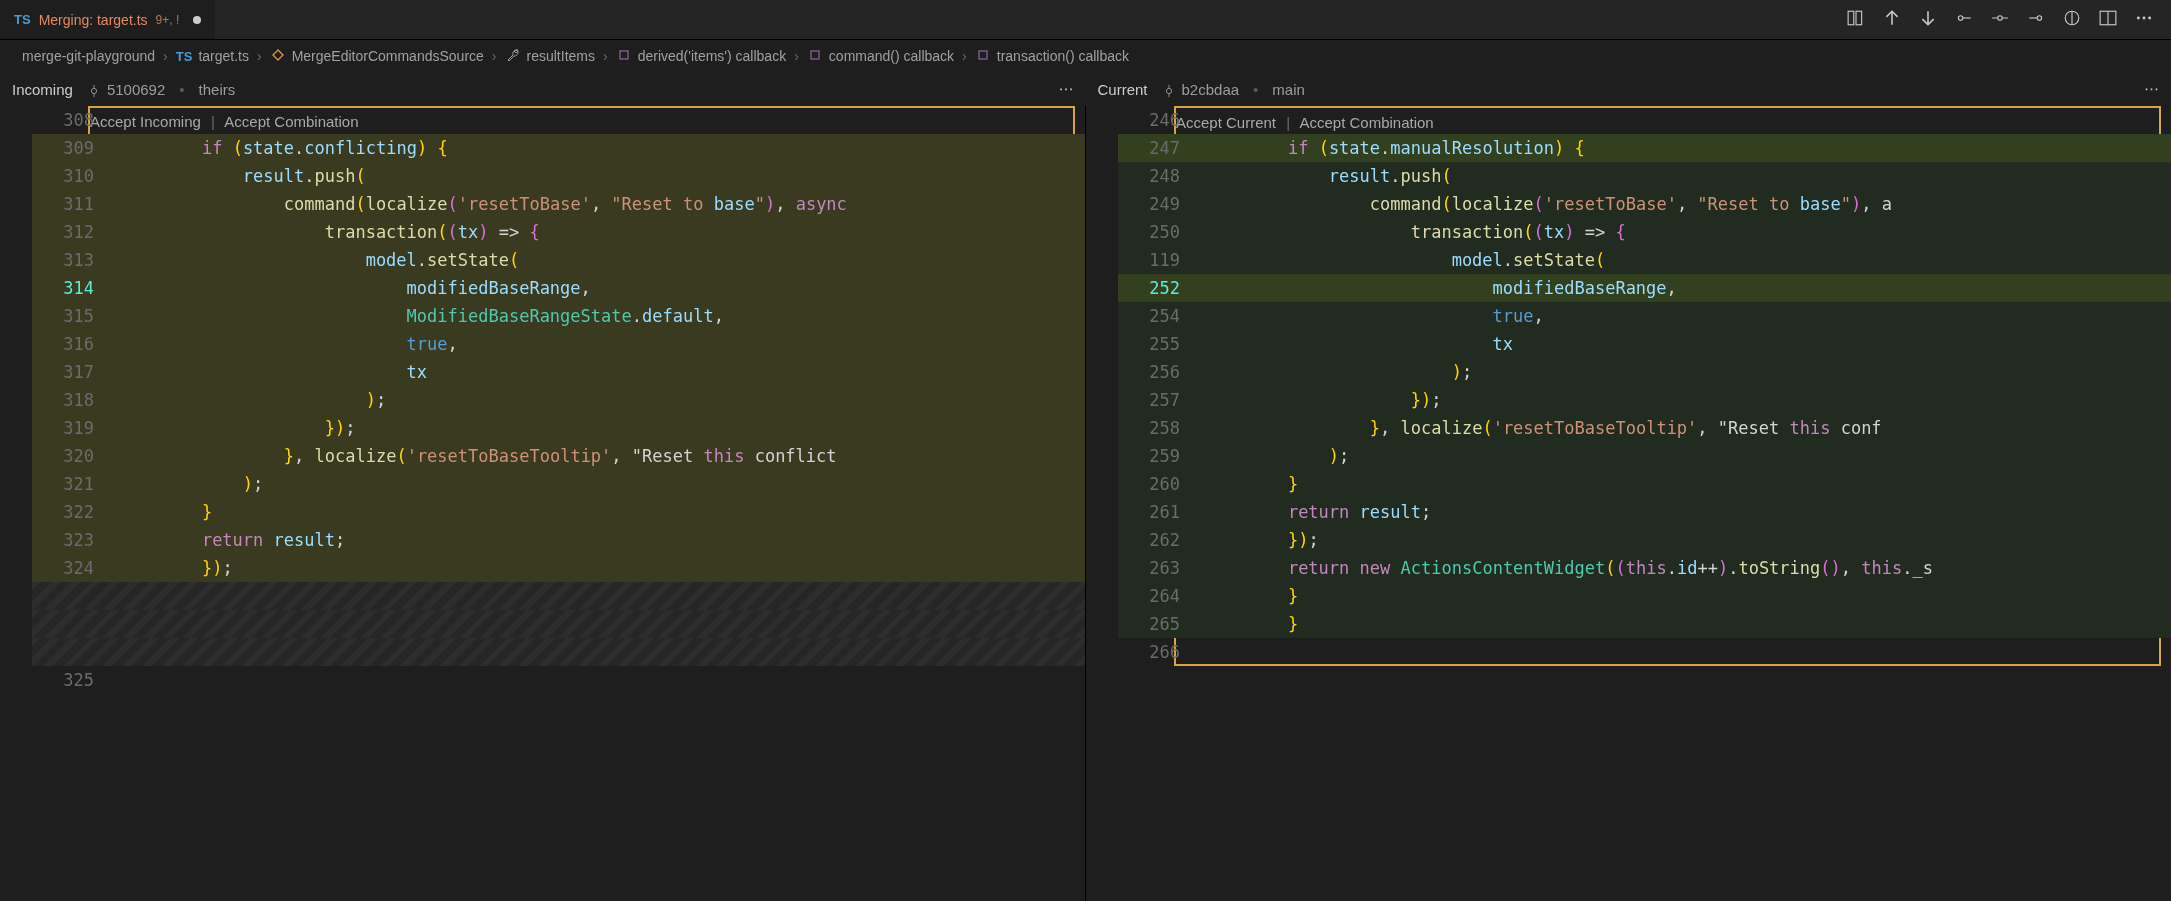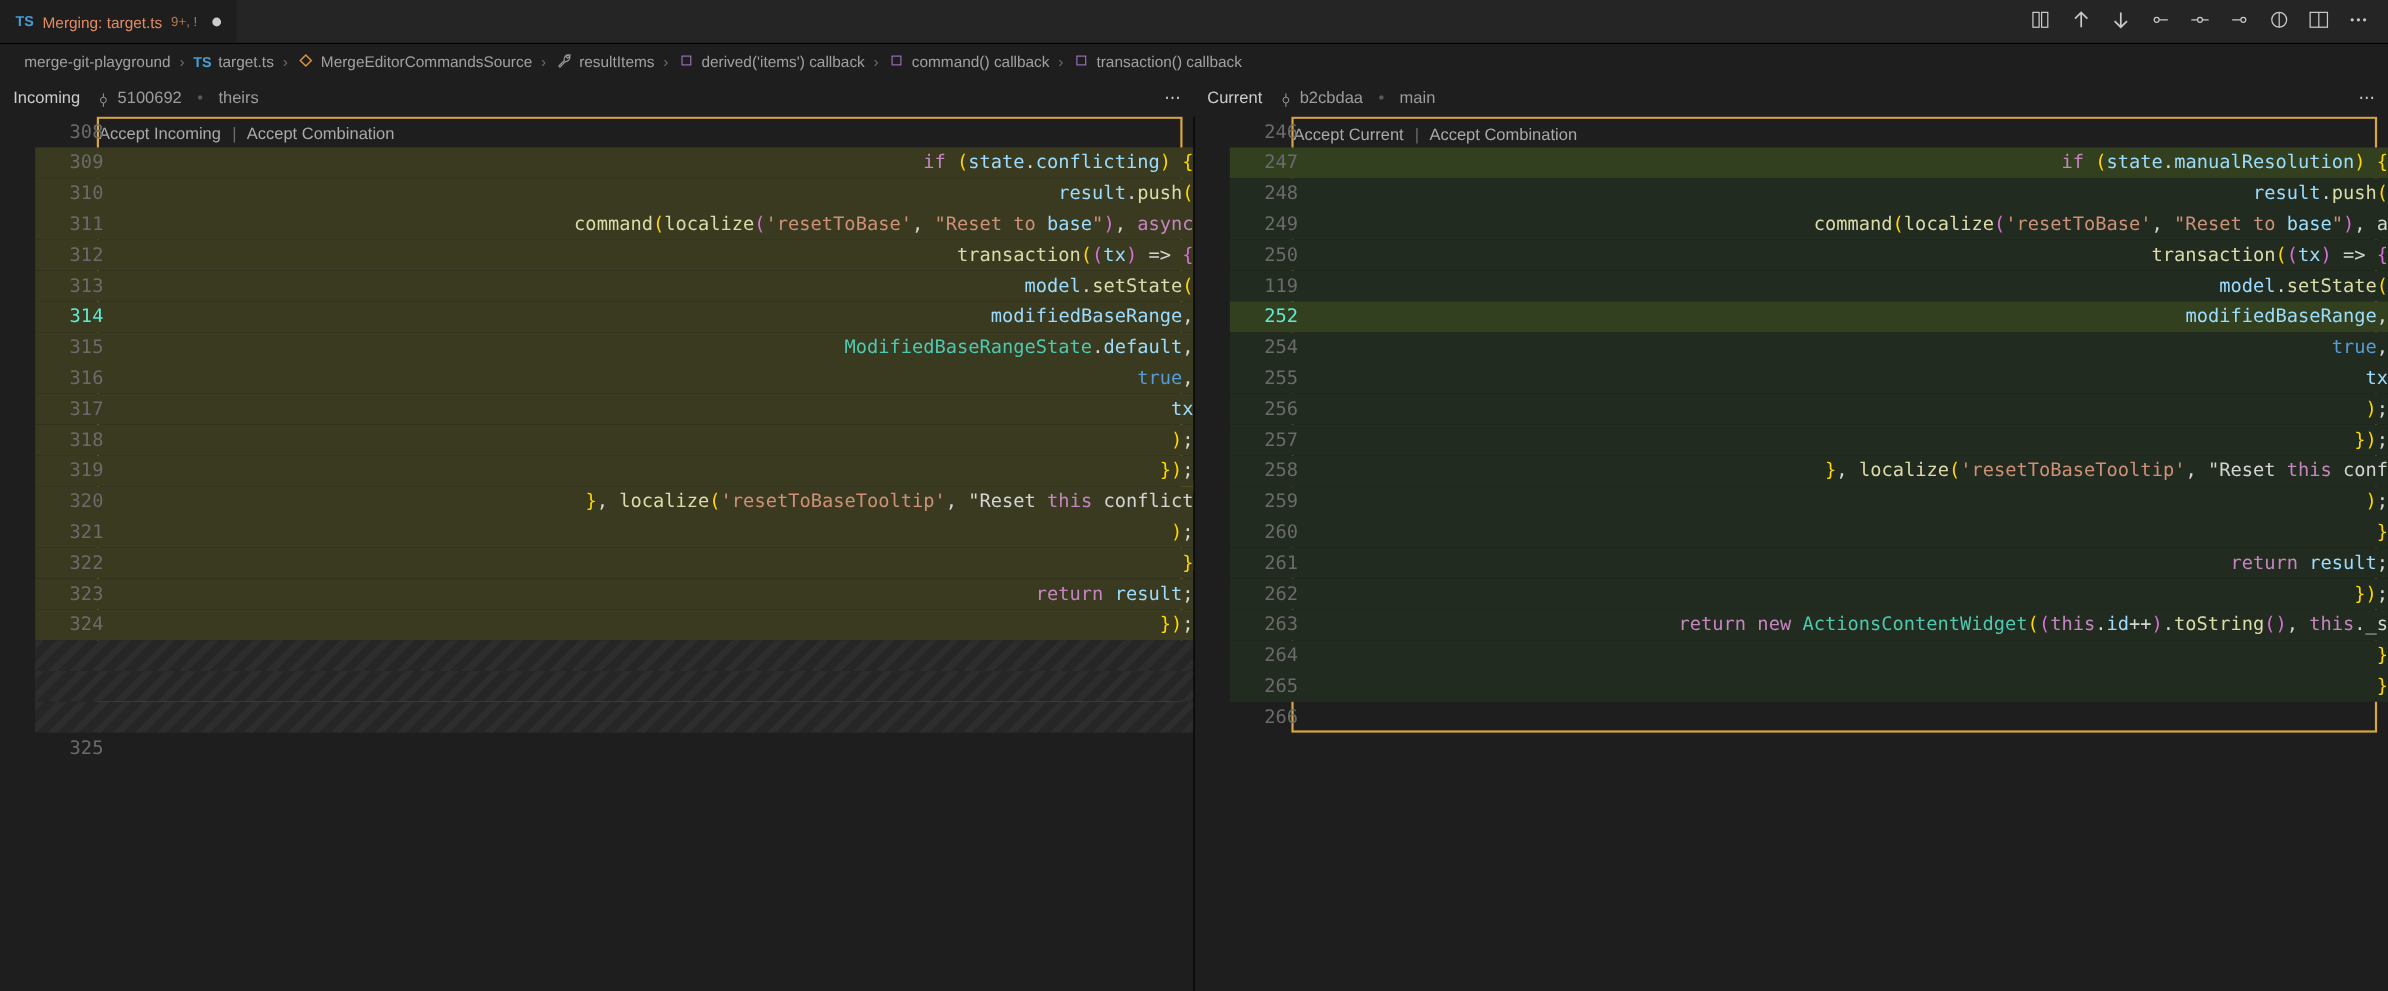--- a/index.html
+++ b/index.html
@@ -103,21 +103,20 @@
     text-align:right;
     padding-right:26px;
     color:#6b6b6b;
   }
   .gutter.current { color:#5eead4; }
   .code {
     flex:1;
     white-space:pre;
     color:#d4d4d4;
     overflow:hidden;
-    text-align:right;
   }
 
   
   .conflict-border {
     position:absolute;
     left:88px; 
     right:10px;
     border:2px solid #d7a542;
     pointer-events:none;
   }

